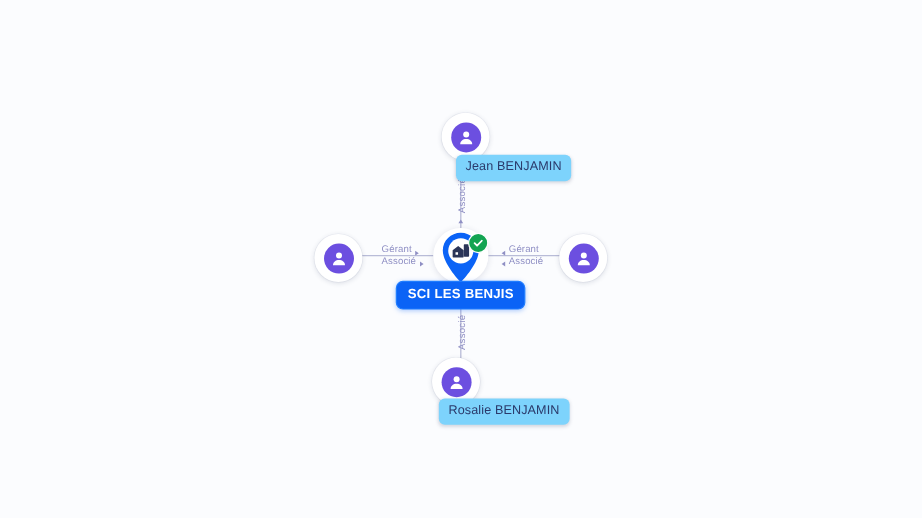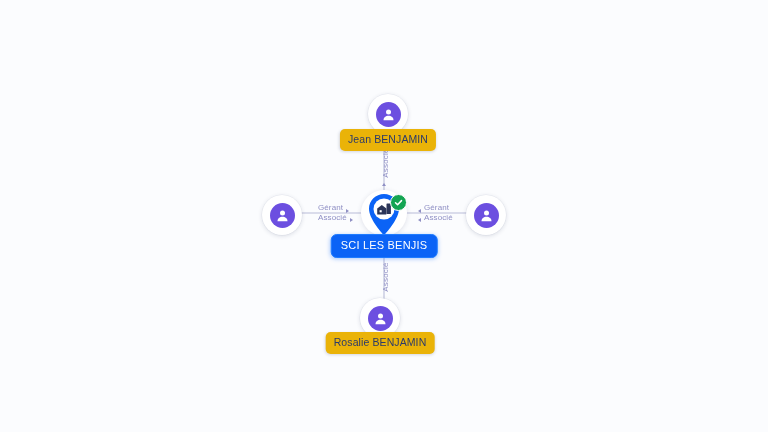--- a/index.html
+++ b/index.html
@@ -53,28 +53,29 @@
     display: flex;
     align-items: center;
     justify-content: center;
   }
   .person .avatar svg { display: block; }
 
   .chip {
     position: absolute;
     transform: translateX(-50%);
     white-space: nowrap;
-    background: #eab308;
+    background: #7dd3fc;
     color: #2b3a6b;
     font-size: 10.5px;
     line-height: 1;
     padding: 5px 8px 6px 8px;
     border-radius: 5px;
     box-shadow: 0 1px 3px rgba(40,50,90,0.18);
     letter-spacing: 0.1px;
+    margin-left: 40px;
   }
 
   
   .company {
     position: absolute;
     width: 0;
     height: 0;
   }
   .company .halo {
     position: absolute;
@@ -107,21 +108,21 @@
     align-items: center;
     justify-content: center;
   }
   .company-chip {
     position: absolute;
     transform: translateX(-50%);
     white-space: nowrap;
     background: #0b63f6;
     color: #ffffff;
     font-size: 11px;
-    font-weight: normal;
+    font-weight: bold;
     line-height: 1;
     padding: 5px 9px 6px 9px;
     border-radius: 6px;
     border: 1.5px solid #1f7cff;
     box-shadow: 0 1px 4px rgba(11,99,246,0.35);
     letter-spacing: 0.2px;
   }
 
   
   .edge-label-h {

